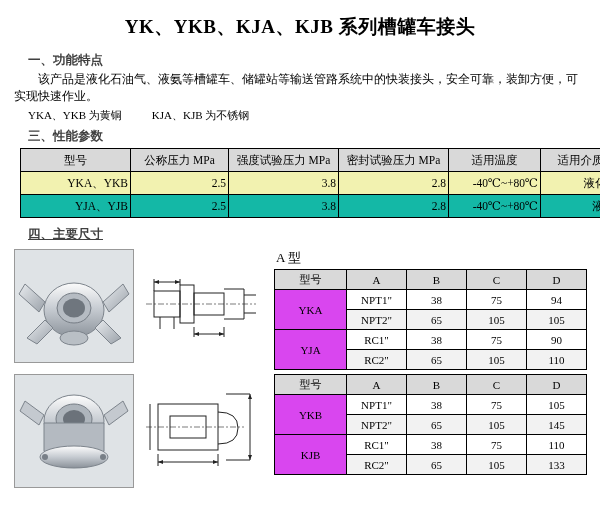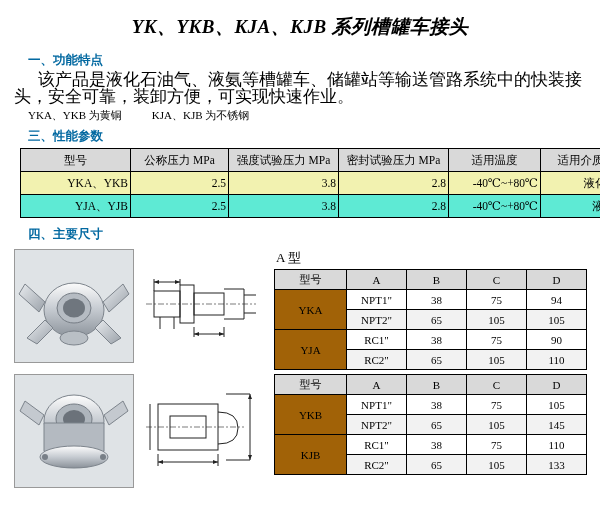--- a/index.html
+++ b/index.html
@@ -22,31 +22,30 @@
     box-sizing: border-box;
     padding: 8px 14px 0 14px;
   }
   .doc-title {
     text-align: center;
     font-size: 19px;
     font-weight: bold;
     letter-spacing: 0.5px;
     margin: 6px 0 12px 0;
     font-family: "Liberation Serif", "DejaVu Serif", serif;
-    font-style: italic;
   }
   .section-head {
-    color: #0369a1;
+    color: #404040;
     font-weight: bold;
     font-size: 12.5px;
     margin: 4px 0 2px 14px;
     font-family: "Liberation Sans", sans-serif;
   }
   .para {
-    font-size: 17px;
+    font-size: 12px;
     line-height: 17px;
     margin: 0 0 2px 0;
     text-indent: 24px;
     font-family: "Liberation Serif", "DejaVu Serif", serif;
   }
   .matline {
     font-size: 11px;
     line-height: 17px;
     margin: 0 0 2px 14px;
   }
@@ -73,21 +72,21 @@
   }
   table.spec thead th {
     background: #d9d9d9;
     font-size: 11.5px;
   }
   table.spec tbody td {
     background: #f2f2b0;
     text-align: right;
   }
   table.spec tbody tr:nth-child(2) td {
-    background: #5eead4;
+    background: #14b8a6;
   }
 
   
   .dims-wrap {
     margin-top: 6px;
     position: relative;
   }
   .row-block {
     display: flex;
     align-items: flex-start;
@@ -132,21 +131,21 @@
     text-align: center;
     height: 19px;
     padding: 0;
     font-weight: normal;
     font-family: "Liberation Serif", "DejaVu Serif", serif;
   }
   table.dim thead th {
     background: #d9d9d9;
   }
   table.dim td.model {
-    background: #a16207;
+    background: #d946ef;
   }
   table.dim td.valcell {
     background: #ffffff;
   }
   table.dim tr.alt td.valcell {
     background: #f2f2f2;
   }
   svg { display: block; }
 </style>
 </head>
@@ -197,21 +196,21 @@
         <td>YJA、YJB</td>
         <td>2.5</td>
         <td>3.8</td>
         <td>2.8</td>
         <td>-40℃~+80℃</td>
         <td>液 氨</td>
       </tr>
     </tbody>
   </table>
 
-  <div class="section-head" style="margin-top:8px;">四、主要尺寸</div>
+  <div class="section-head" style="margin-top:8px;text-decoration:underline;">四、主要尺寸</div>
 
   <div class="dims-wrap">
 
     <div class="row-block">
 
       <div class="photo">
         <svg width="118" height="112" viewBox="0 0 118 112">
           <defs>
             <linearGradient id="mg1" x1="0" y1="0" x2="0" y2="1">
               <stop offset="0%" stop-color="#fbfbfb"></stop>

